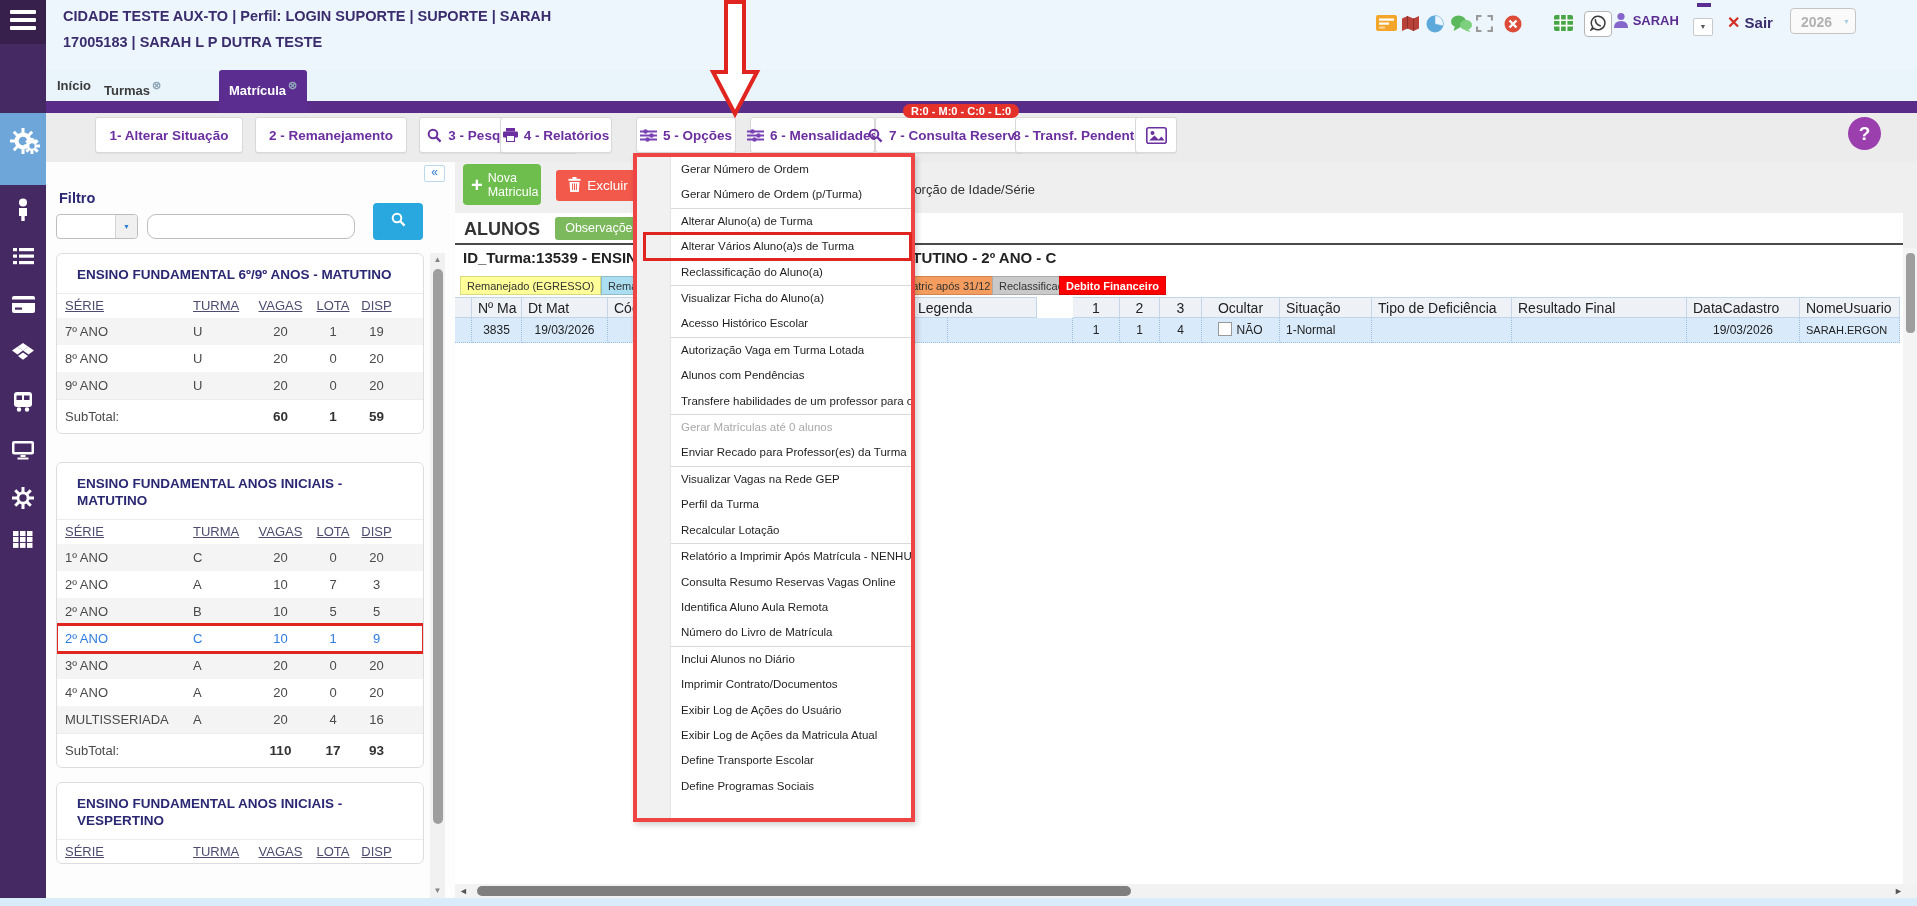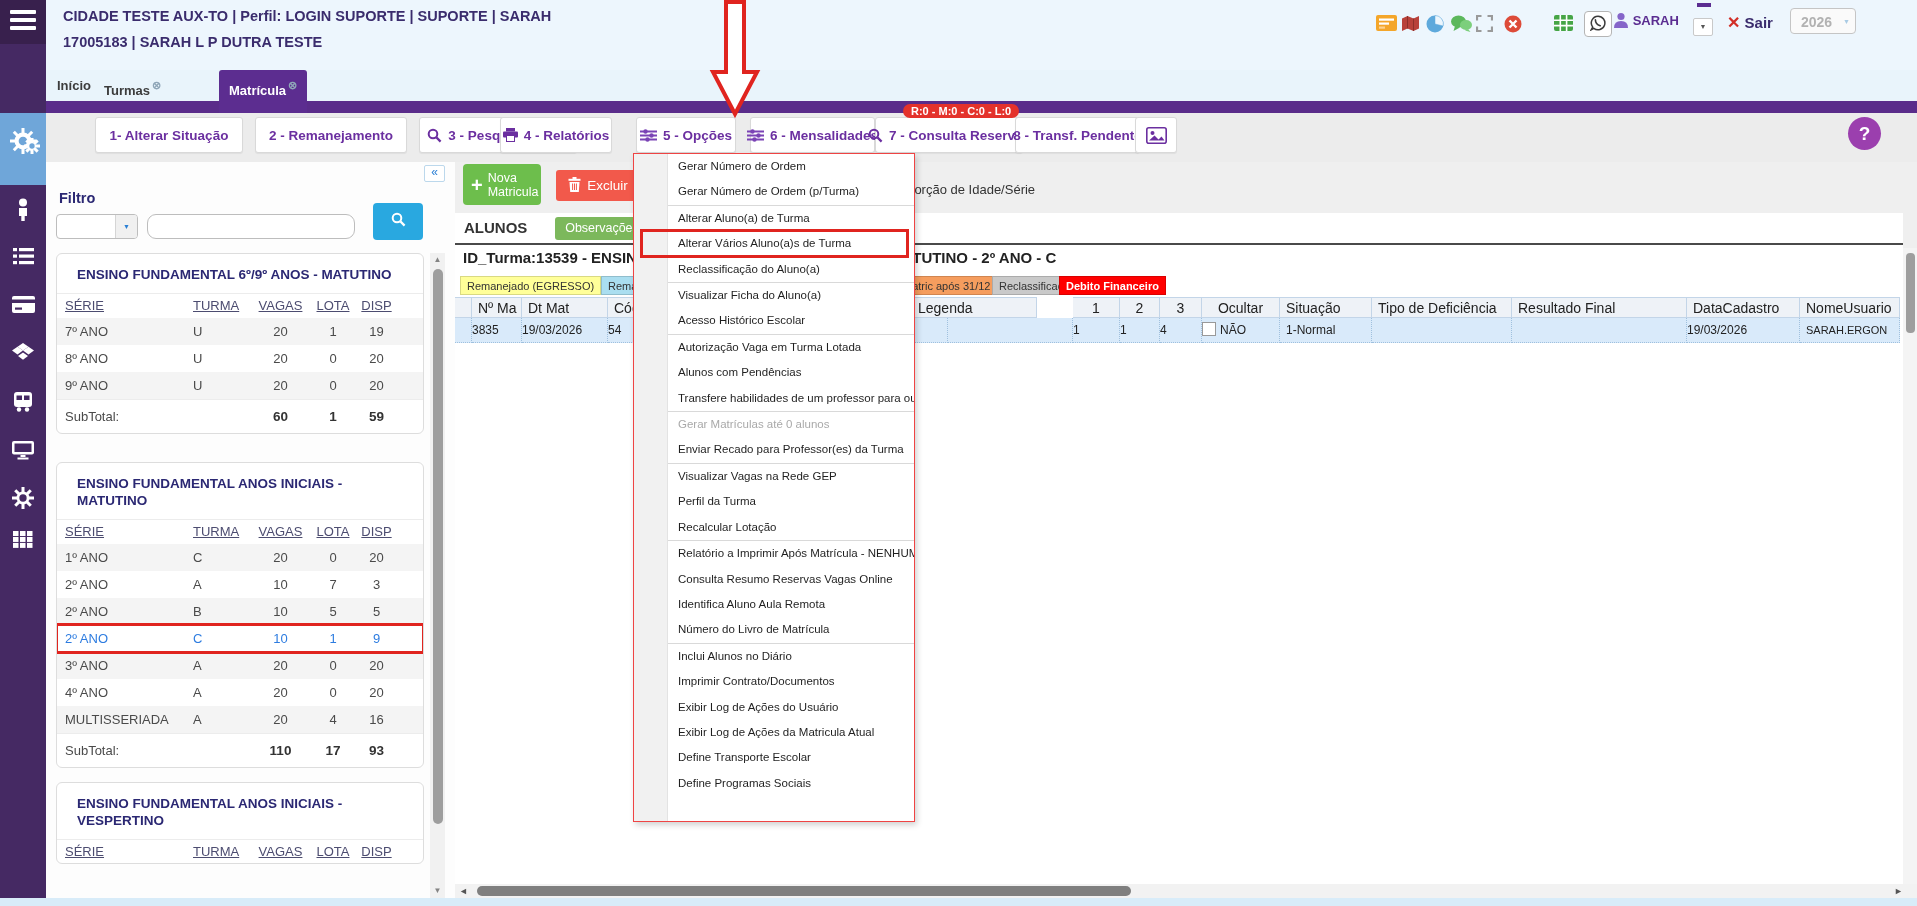--- a/index.html
+++ b/index.html
@@ -63,39 +63,39 @@
   #sb-thumb{position:absolute;left:386.5px;top:107px;width:10px;height:555px;background:#9e9e9e;border-radius:5px;cursor:pointer;}
   #sb-down{position:absolute;left:384px;top:722px;width:15px;height:14px;color:#848484;font-size:8px;text-align:center;line-height:14px;cursor:pointer;}
   
   #main-white{position:absolute;left:455px;top:213px;width:1448px;height:671px;background:#fff;}
   #btn-nova{position:absolute;left:463px;top:164px;width:78px;height:41px;background:#6dbe4c;border-radius:4px;color:#fff;font-size:12.5px;line-height:14px;cursor:pointer;display:flex;align-items:center;gap:5px;padding-left:8px;box-sizing:border-box;}
   #btn-nova .pl{font-size:20px;font-weight:bold;}
   #btn-excluir{position:absolute;left:556px;top:170px;width:84px;height:31px;background:#f2594b;border-radius:3px;color:#fff;font-size:13.5px;cursor:pointer;display:flex;align-items:center;justify-content:center;gap:6px;}
   #distorcao{position:absolute;left:872px;top:181px;font-size:13px;color:#333;}
   #distorcao .cb{display:inline-block;width:13px;height:13px;background:#fff;border:1px solid #8a8a8a;vertical-align:-2px;margin-right:5px;}
   #alunos-bar{position:absolute;left:455px;top:213px;width:1448px;height:30px;border-bottom:2px solid #4a4a4a;background:#fff;}
-  #alunos-title{position:absolute;left:9px;top:6px;font-weight:bold;font-size:15px;color:#333;}
+  #alunos-title{position:absolute;left:9px;top:6px;font-weight:bold;font-size:18px;color:#333;}
   #btn-obs{position:absolute;left:100px;top:4px;width:94px;height:23px;background:#7cb85c;border-radius:3px;color:#fff;font-size:12.5px;text-align:center;line-height:23px;cursor:pointer;}
   #turma-title{position:absolute;left:463px;top:249px;font-weight:bold;font-size:15px;color:#222;white-space:nowrap;}
   .chip{position:absolute;top:276px;height:19px;line-height:19px;font-size:11px;padding:0 6px;white-space:nowrap;border:1px solid rgba(0,0,0,.15);box-sizing:border-box;}
   
   .thcell{position:absolute;top:297px;height:21px;background:#eef2f7;border:1px solid #c3d5e8;border-left:none;box-sizing:border-box;font-size:14px;color:#222;line-height:20px;padding-left:6px;white-space:nowrap;overflow:hidden;}
-  .tdcell{position:absolute;top:318px;height:25px;background:#d9eafa;border-right:1px dotted #9fc0de;border-bottom:1px dotted #9fc0de;box-sizing:border-box;font-size:12px;color:#222;line-height:24px;text-align:left;white-space:nowrap;overflow:hidden;}
+  .tdcell{position:absolute;top:318px;height:25px;background:#d9eafa;border-right:1px dotted #9fc0de;border-bottom:1px dotted #9fc0de;box-sizing:border-box;font-size:12px;color:#222;line-height:24px;text-align:center;white-space:nowrap;overflow:hidden;}
   .tdcell.left{text-align:left;padding-left:6px;}
   .tdcell .cb{display:inline-block;width:12px;height:12px;background:#fff;border:1px solid #999;vertical-align:-2px;margin-right:4px;}
   
   #mh-track{position:absolute;left:455px;top:884px;right:0;height:14px;background:#f2f2f2;}
   #mh-left{position:absolute;left:459px;top:884px;font-size:9px;color:#555;line-height:14px;cursor:pointer;}
   #mh-right{position:absolute;left:1894px;top:884px;font-size:9px;color:#555;line-height:14px;cursor:pointer;}
   #mh-thumb{position:absolute;left:477px;top:886px;width:654px;height:10px;background:#7f7f7f;border-radius:5px;cursor:pointer;}
   #mv-track{position:absolute;left:1903px;top:248px;width:14px;height:636px;background:#f4f4f4;}
   #mv-thumb{position:absolute;left:1905.5px;top:253px;width:9px;height:80px;background:#9e9e9e;border-radius:4px;cursor:pointer;}
   #footer{position:absolute;left:0;top:898px;width:1917px;height:8px;background:#d8ecf9;}
   
-  #menu{position:absolute;left:633px;top:153px;width:282px;height:669px;background:#fff;border:1px solid #ef4444;box-shadow:2px 3px 6px rgba(0,0,0,.18);z-index:20;box-sizing:border-box;}
+  #menu{position:absolute;left:633px;top:153px;width:282px;height:669px;background:#fff;border:4px solid #ef4444;box-shadow:2px 3px 6px rgba(0,0,0,.18);z-index:20;box-sizing:border-box;}
   #menu-gutter{position:absolute;left:0;top:0;bottom:0;width:33px;background:#f1f1f1;border-right:1px solid #e3e3e3;}
   .mi{position:relative;padding-left:44px;line-height:25.4px;font-size:11.5px;color:#1f1f1f;white-space:nowrap;cursor:pointer;overflow:hidden;}
   .mi.dis{color:#a9a9a9;cursor:default;}
   .msep{height:1px;background:#d9d9d9;}
   #mi-redbox{position:absolute;left:6px;width:269px;border:3px solid #e0241f;box-sizing:border-box;pointer-events:none;z-index:5;}
   #arrow{position:absolute;left:708px;top:0;z-index:30;pointer-events:none;}
 </style>
 </head>
 <body>
 

